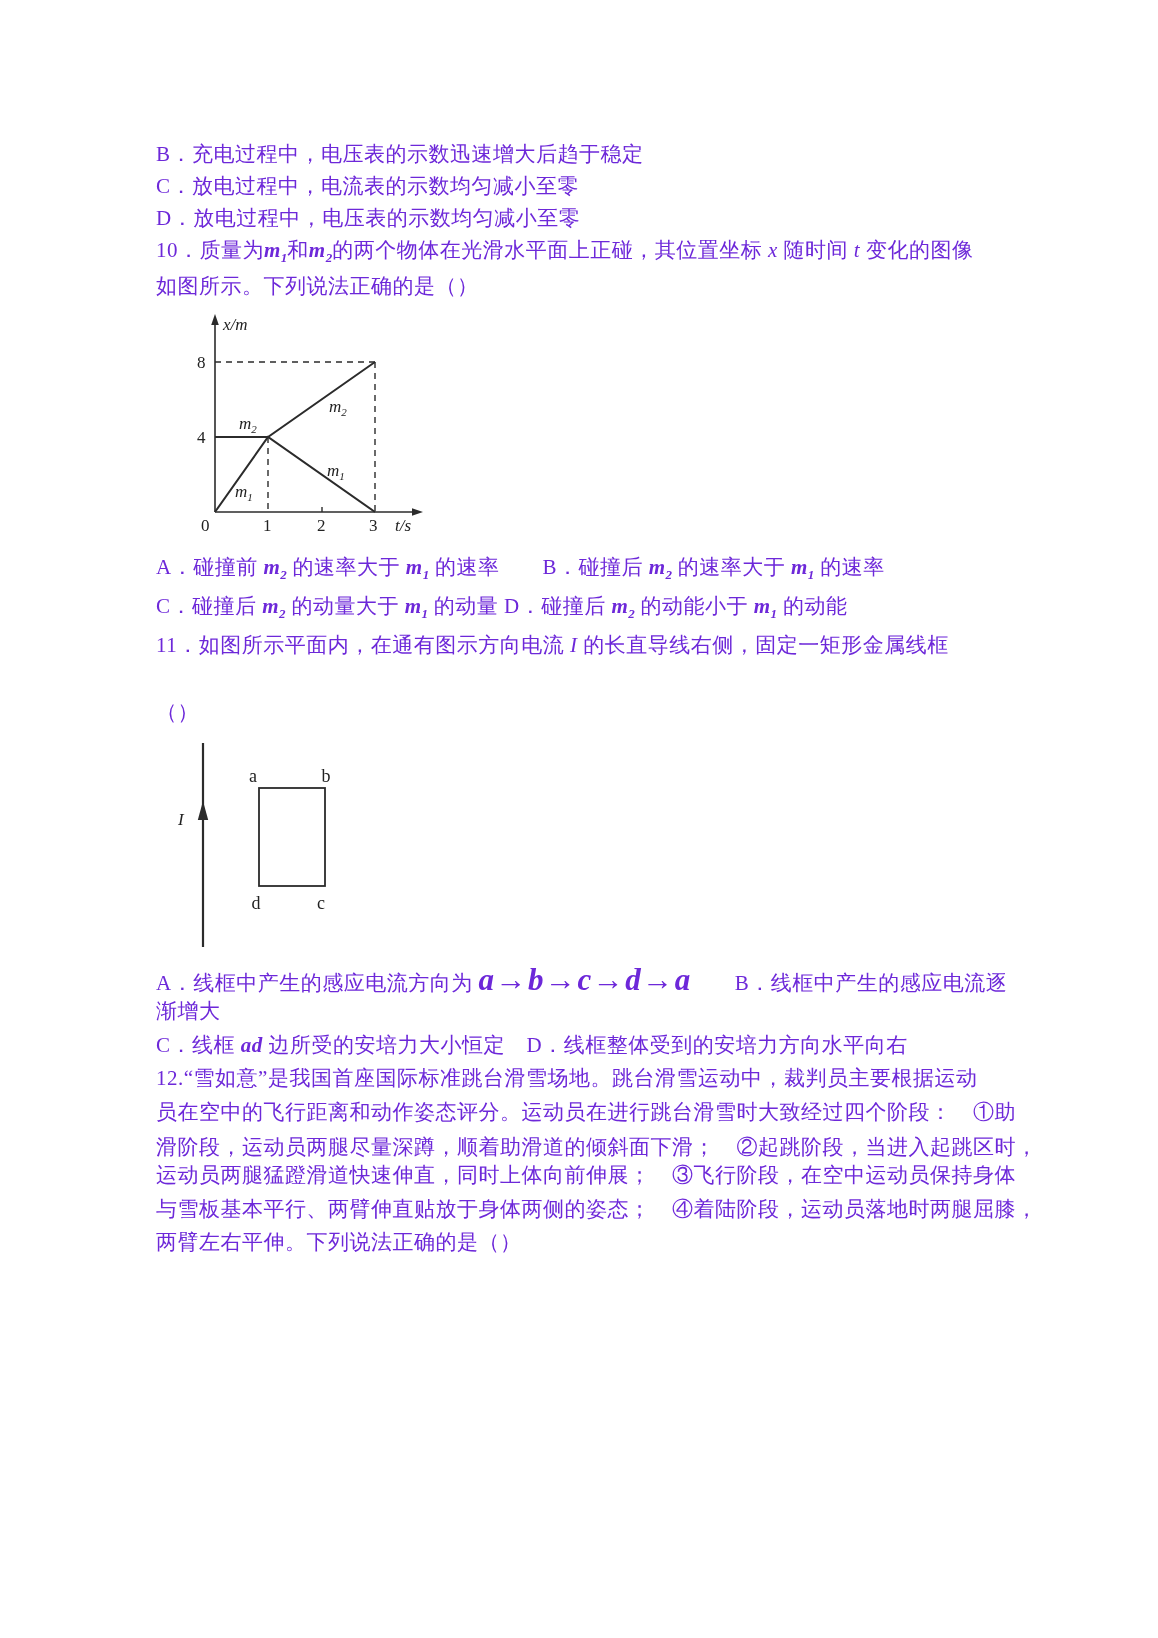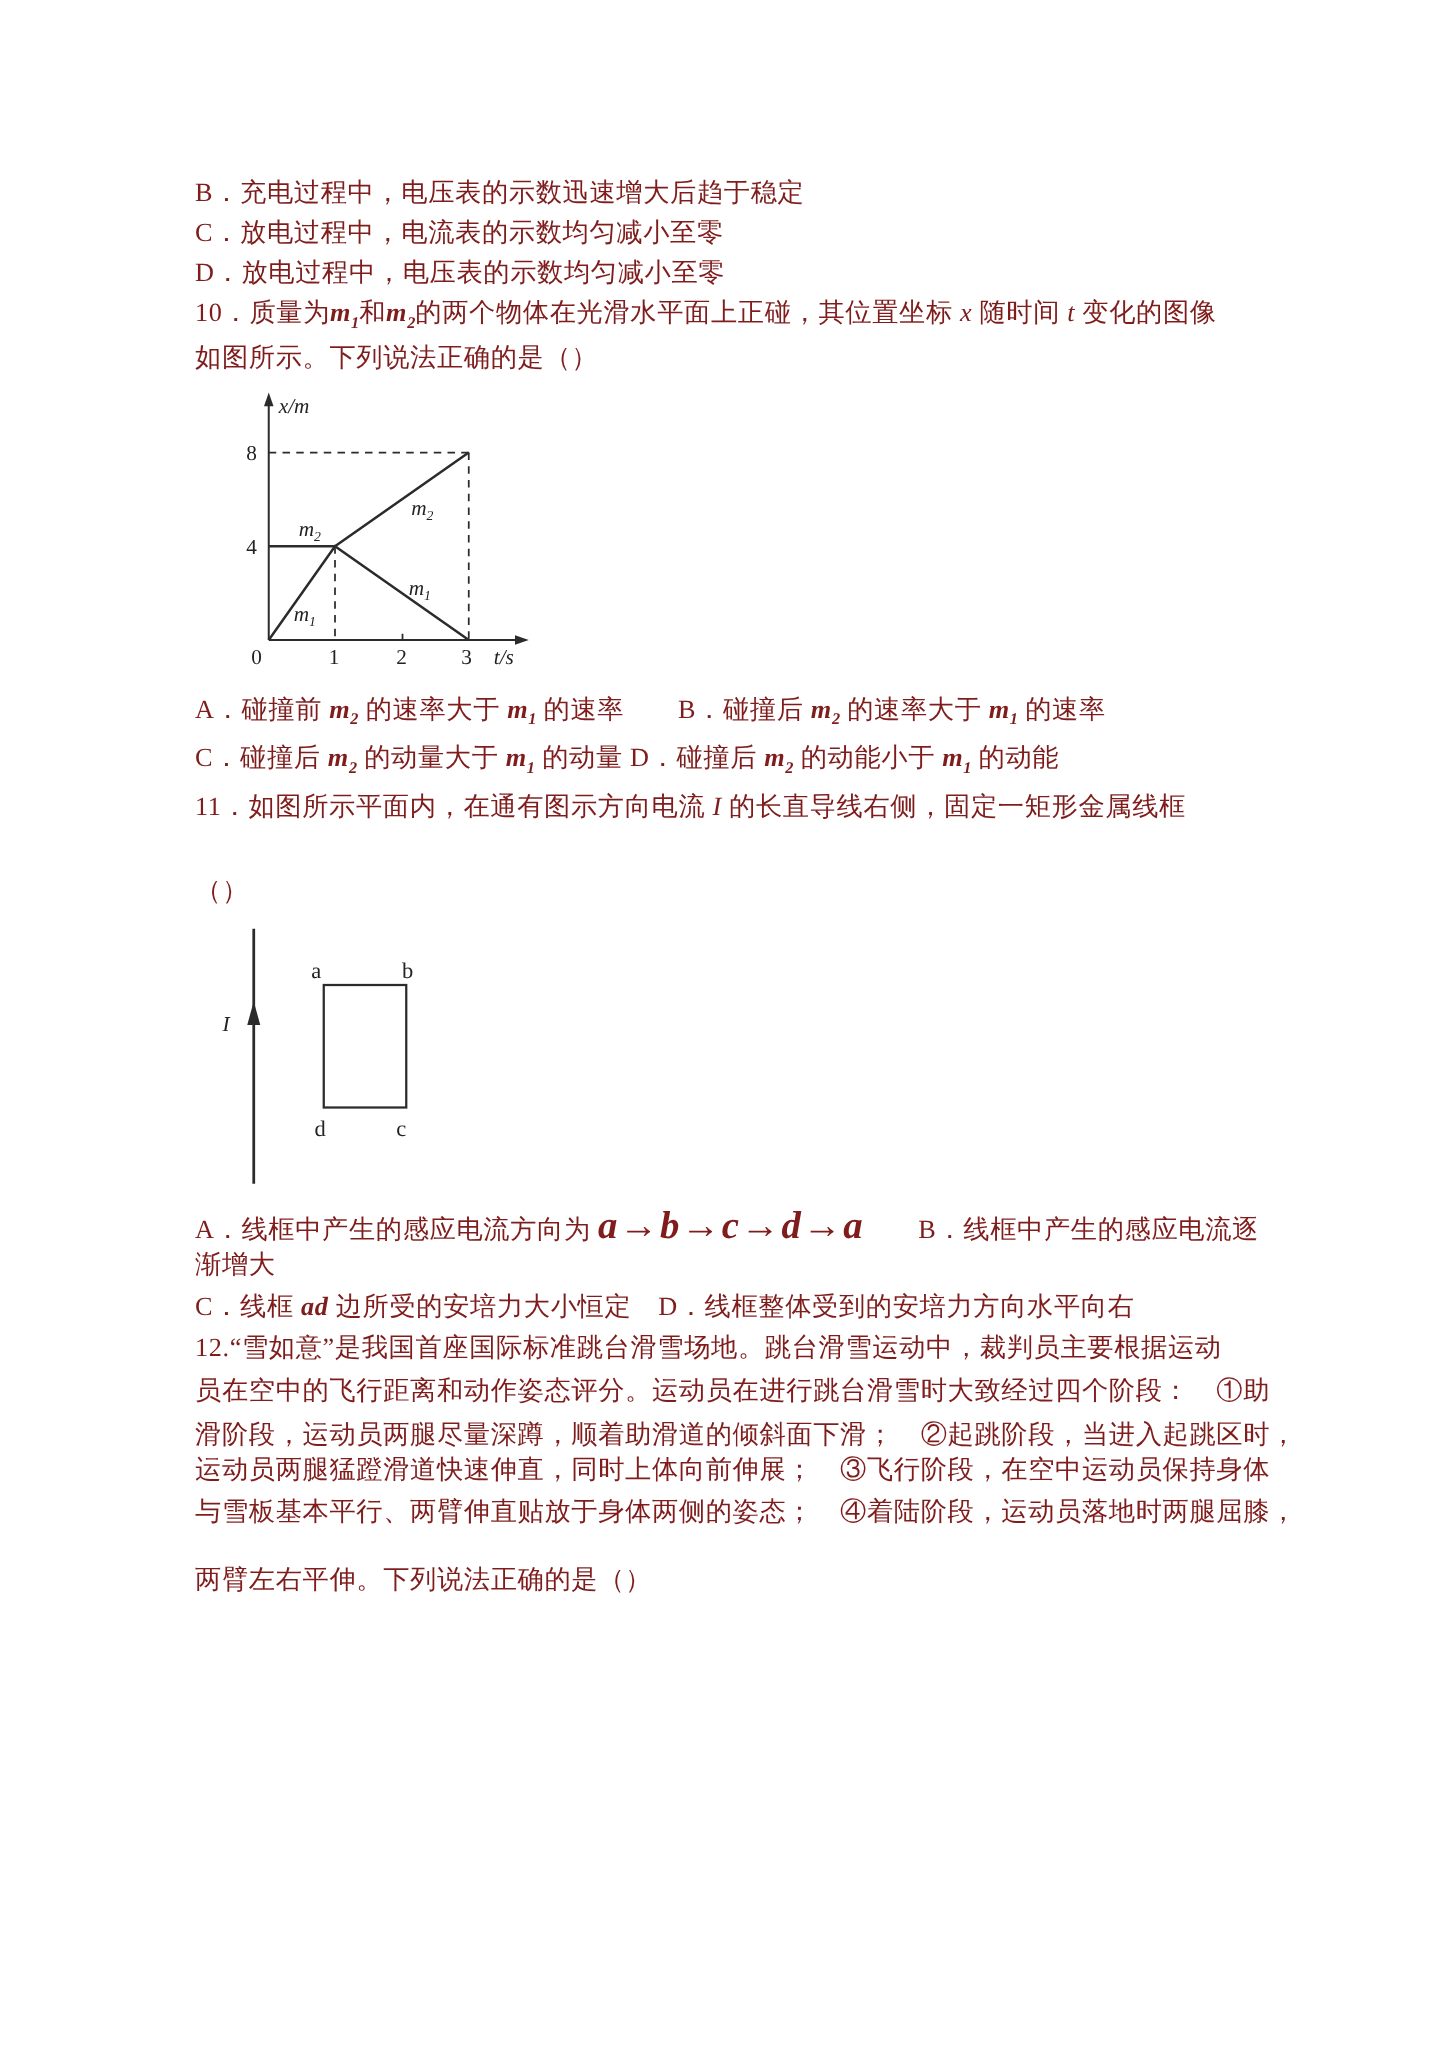--- a/index.html
+++ b/index.html
@@ -9,21 +9,21 @@
     font-family:"Liberation Serif","DejaVu Serif",serif;
     position:relative;
     color:#1c1c1c;
   }
   .page{position:absolute;inset:0;}
   .line{
     position:absolute;
     left:156px;
     font-size:21px;
     white-space:pre;
-    color:#7f1d1d;
+    color:#6d28d9;
     letter-spacing:0.5px;
   }
   .seg-bi{font-style:italic;font-weight:bold;}
   .seg-i{font-style:italic;}
   .seg-m{font-style:italic;font-weight:bold;font-size:31px;letter-spacing:1.5px;}
   sub{font-size:0.62em;line-height:0;letter-spacing:0;}
   .fig{position:absolute;}
   .fig-num{font-size:17px;fill:#222;font-family:"Liberation Serif","DejaVu Serif",serif;}
   .fig-math{font-size:17px;font-style:italic;fill:#222;font-family:"Liberation Serif","DejaVu Serif",serif;}
   .fig-sub{font-size:11px;font-style:italic;fill:#222;}
@@ -92,15 +92,15 @@
 
   <div class="line" style="top:962px;"><span>A．线框中产生的感应电流方向为 </span><span class="seg-m">a→b→c→d→a</span><span>　　B．线框中产生的感应电流逐</span></div>
   <div class="line" style="top:997px;"><span>渐增大</span></div>
   <div class="line" style="top:1031px;"><span>C．线框 </span><span class="seg-bi">ad</span><span> 边所受的安培力大小恒定　D．线框整体受到的安培力方向水平向右</span></div>
 
   <div class="line" style="top:1064px;"><span>12.“雪如意”是我国首座国际标准跳台滑雪场地。跳台滑雪运动中，裁判员主要根据运动</span></div>
   <div class="line" style="top:1098px;text-align:center;"><span>员在空中的飞行距离和动作姿态评分。运动员在进行跳台滑雪时大致经过四个阶段：　①助</span></div>
   <div class="line" style="top:1133px;"><span>滑阶段，运动员两腿尽量深蹲，顺着助滑道的倾斜面下滑；　②起跳阶段，当进入起跳区时，</span></div>
   <div class="line" style="top:1161px;"><span>运动员两腿猛蹬滑道快速伸直，同时上体向前伸展；　③飞行阶段，在空中运动员保持身体</span></div>
   <div class="line" style="top:1195px;"><span>与雪板基本平行、两臂伸直贴放于身体两侧的姿态；　④着陆阶段，运动员落地时两腿屈膝，</span></div>
-  <div class="line" style="top:1228px;margin-top:21px;"><span>两臂左右平伸。下列说法正确的是（）</span></div>
+  <div class="line" style="top:1228px;"><span>两臂左右平伸。下列说法正确的是（）</span></div>
 
 </div>
 
 </body></html>

